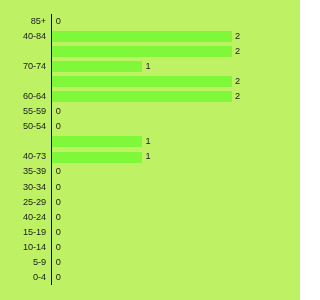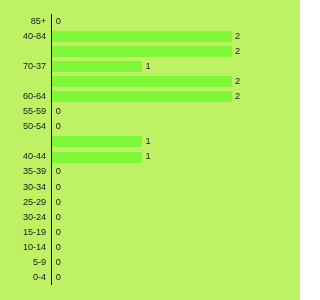--- a/index.html
+++ b/index.html
@@ -94,21 +94,21 @@
           <div class="val-label" style="left: 182.662px;">2</div>
         </div>
       </div>
       <div class="row">
         <div class="bar-track">
           <div class="bar" style="width: 179.262px; background: rgb(128, 248, 58);"></div>
           <div class="val-label" style="left: 182.662px;">2</div>
         </div>
       </div>
       <div class="row">
-        <div class="cat-label">70-37</div>
+        <div class="cat-label">70-74</div>
         <div class="bar-track">
           <div class="bar" style="width: 89.6312px; background: rgb(128, 248, 58);"></div>
           <div class="val-label" style="left: 93.0312px;">1</div>
         </div>
       </div>
       <div class="row">
         <div class="bar-track">
           <div class="bar" style="width: 179.262px; background: rgb(128, 248, 58);"></div>
           <div class="val-label" style="left: 182.662px;">2</div>
         </div>
@@ -132,21 +132,21 @@
           <div class="val-label" style="left: 3.4px;">0</div>
         </div>
       </div>
       <div class="row">
         <div class="bar-track">
           <div class="bar" style="width: 89.6312px; background: rgb(128, 248, 58);"></div>
           <div class="val-label" style="left: 93.0312px;">1</div>
         </div>
       </div>
       <div class="row">
-        <div class="cat-label">40-44</div>
+        <div class="cat-label">40-73</div>
         <div class="bar-track">
           <div class="bar" style="width: 89.6312px; background: rgb(128, 248, 58);"></div>
           <div class="val-label" style="left: 93.0312px;">1</div>
         </div>
       </div>
       <div class="row">
         <div class="cat-label">35-39</div>
         <div class="bar-track">
           <div class="val-label" style="left: 3.4px;">0</div>
         </div>
@@ -157,21 +157,21 @@
           <div class="val-label" style="left: 3.4px;">0</div>
         </div>
       </div>
       <div class="row">
         <div class="cat-label">25-29</div>
         <div class="bar-track">
           <div class="val-label" style="left: 3.4px;">0</div>
         </div>
       </div>
       <div class="row">
-        <div class="cat-label">30-24</div>
+        <div class="cat-label">40-24</div>
         <div class="bar-track">
           <div class="val-label" style="left: 3.4px;">0</div>
         </div>
       </div>
       <div class="row">
         <div class="cat-label">15-19</div>
         <div class="bar-track">
           <div class="val-label" style="left: 3.4px;">0</div>
         </div>
       </div>

